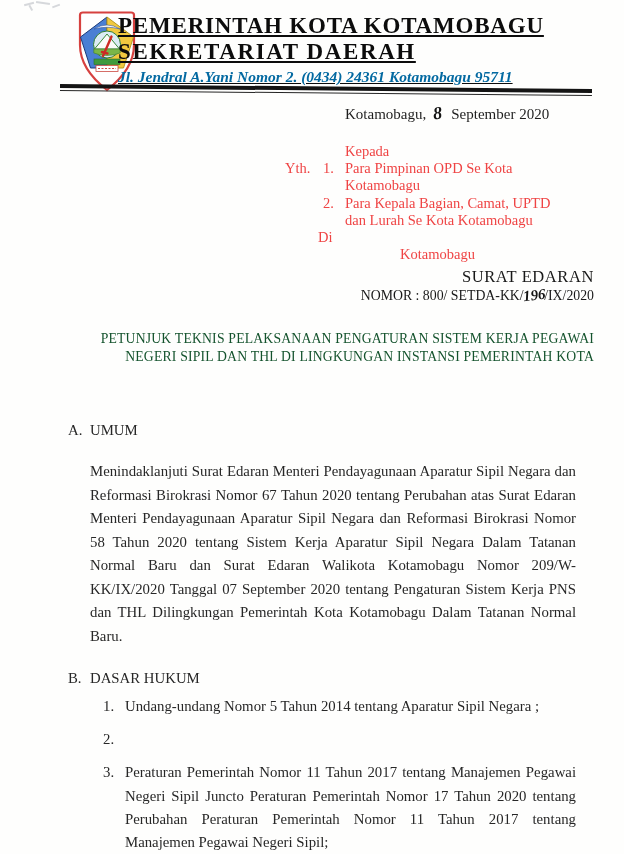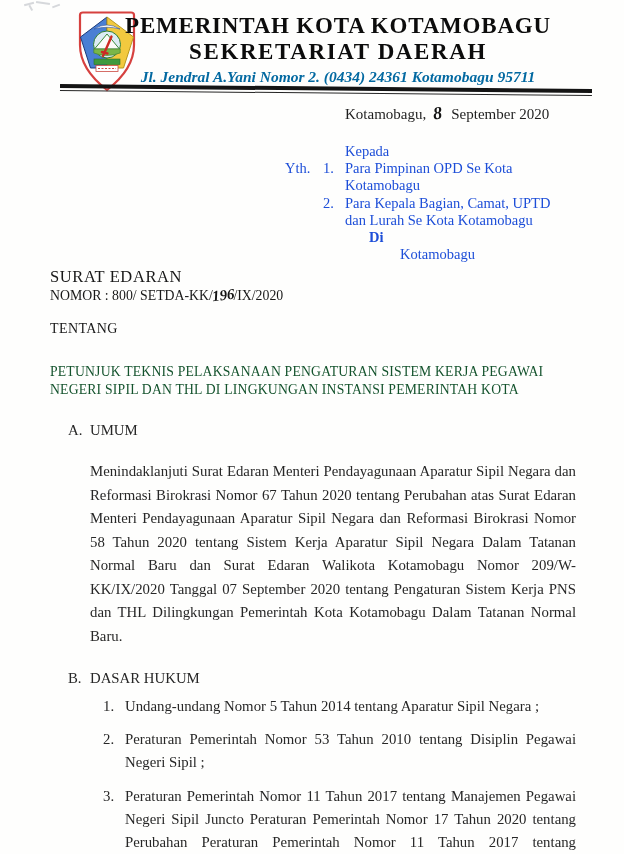--- a/index.html
+++ b/index.html
@@ -12,46 +12,46 @@
   
   .corner-scribble { position:absolute; left:22px; top:1px; width:40px; height:12px; opacity:.45; }
   .corner-scribble i { position:absolute; display:block; background:#a7abb4; }
   .corner-scribble i:nth-child(1){ left:2px;  top:2px; width:10px; height:1.5px; transform:rotate(-14deg);}
   .corner-scribble i:nth-child(2){ left:14px; top:1px; width:14px; height:1.5px; transform:rotate(8deg);}
   .corner-scribble i:nth-child(3){ left:30px; top:4px; width:8px;  height:1.5px; transform:rotate(-20deg);}
   .corner-scribble i:nth-child(4){ left:6px;  top:6px; width:6px;  height:1.5px; transform:rotate(60deg);}
 
   
   .crest { position:absolute; left:74px; top:11px; width:66px; height:82px; }
-  .lh-text { position:absolute; left:118px; top:13px; width:440px; text-align:center; color:#0c0c0c; }
+  .lh-text { position:absolute; left:118px; top:13px; width:440px; text-align:left; color:#0c0c0c;text-decoration:underline; }
   .lh-gov  { font-size:23px; font-weight:bold; letter-spacing:.8px; line-height:26px; white-space:nowrap; }
   .lh-dept { font-size:23px; font-weight:bold; letter-spacing:1.6px; line-height:26px; white-space:nowrap; }
   .lh-addr { font-size:15.5px; font-style:italic; font-weight:600; margin-top:3px; color:#0369a1; white-space:nowrap; }
 
   .rule { position:absolute; left:60px; top:84px; width:532px; transform:rotate(.55deg); transform-origin:left center; }
   .rule .thick { height:3.6px; background:#141414; }
   .rule .thin  { height:1.6px; background:#262626; margin-top:2px; }
 
   
   .dateline { position:absolute; left:345px; top:103px; font-size:15px; color:#1e1e1e; white-space:nowrap; }
   .hand { display:inline-block; font-style:italic; font-weight:600; transform:rotate(-7deg); color:#141414; }
   .day-hand { font-size:18px; margin:0 9px 0 7px; }
 
   
-  .recipient { position:absolute; left:285px; top:143px; width:285px; font-size:14.5px; line-height:17.2px; color:#1d4ed8; }
+  .recipient { position:absolute; left:285px; top:143px; width:285px; font-size:14.5px; line-height:17.2px; color:#ef4444; }
   .kepada { margin-left:60px; }
   .addr-row { display:flex; }
   .yth { width:38px; flex:none; }
   .num-col { width:22px; flex:none; }
   .addr-text { width:218px; flex:none; }
-  .di { margin-left:84px;font-weight:bold; }
+  .di { margin-left:33px; }
   .city { margin-left:115px; }
 
   
-  .subject { position:absolute; left:50px; top:268px; width:520px; text-align:left; color:#181818; }
+  .subject { position:absolute; left:74px; top:268px; width:520px; text-align:right; color:#181818; }
   .doc-type { font-size:16.5px; letter-spacing:.6px; line-height:18px; }
   .nomor { font-size:13.8px; line-height:16px; margin-top:1px; }
   .nomor-hand { font-size:15px; margin:0 -1px; }
   .tentang { font-size:14px; margin-top:17px; letter-spacing:.4px; }
   .about { margin-top:26px; font-size:13.7px; line-height:17.6px; letter-spacing:.2px; color:#14532d; }
   .about span { display:block; }
 
   
   .sections { position:absolute; left:68px; top:421px; width:508px; font-size:14.8px; color:#272727; }
   .sec-head { display:flex; line-height:19px; }
@@ -118,21 +118,20 @@
     </div>
     <div class="di">Di</div>
     <div class="city">Kotamobagu</div>
   </div>
 
   <div class="subject">
     <div class="doc-type">SURAT EDARAN</div>
     <div class="nomor">
       <span>NOMOR : 800/ SETDA-KK/</span><span class="hand nomor-hand">196</span><span>/IX/2020</span>
     </div>
-    <div class="tentang">TENTANG</div>
     <div class="about">
       <span>PETUNJUK TEKNIS PELAKSANAAN PENGATURAN SISTEM KERJA PEGAWAI</span>
       <span>NEGERI SIPIL DAN THL DI LINGKUNGAN INSTANSI PEMERINTAH KOTA</span>
     </div>
   </div>
 
   <div class="sections">
 
     <div>
       <div class="sec-head">
@@ -146,21 +145,20 @@
       <div class="sec-head">
         <span class="sec-label">B.</span>
         <span>DASAR HUKUM</span>
       </div>
       <div class="law-item first">
         <span class="law-num">1.</span>
         <span class="law-text">Undang-undang Nomor 5 Tahun 2014 tentang Aparatur Sipil Negara ;</span>
       </div>
       <div class="law-item">
         <span class="law-num">2.</span>
-        <span class="law-text">Peraturan Pemerintah Nomor 53 Tahun 2010 tentang Disiplin Pegawai Negeri Sipil ;</span>
       </div>
       <div class="law-item">
         <span class="law-num">3.</span>
         <span class="law-text">Peraturan Pemerintah Nomor 11 Tahun 2017 tentang Manajemen Pegawai Negeri Sipil Juncto Peraturan Pemerintah Nomor 17 Tahun 2020 tentang Perubahan Peraturan Pemerintah Nomor 11 Tahun 2017 tentang Manajemen Pegawai Negeri Sipil;</span>
       </div>
     </div>
 
   </div>
 </div>
 

